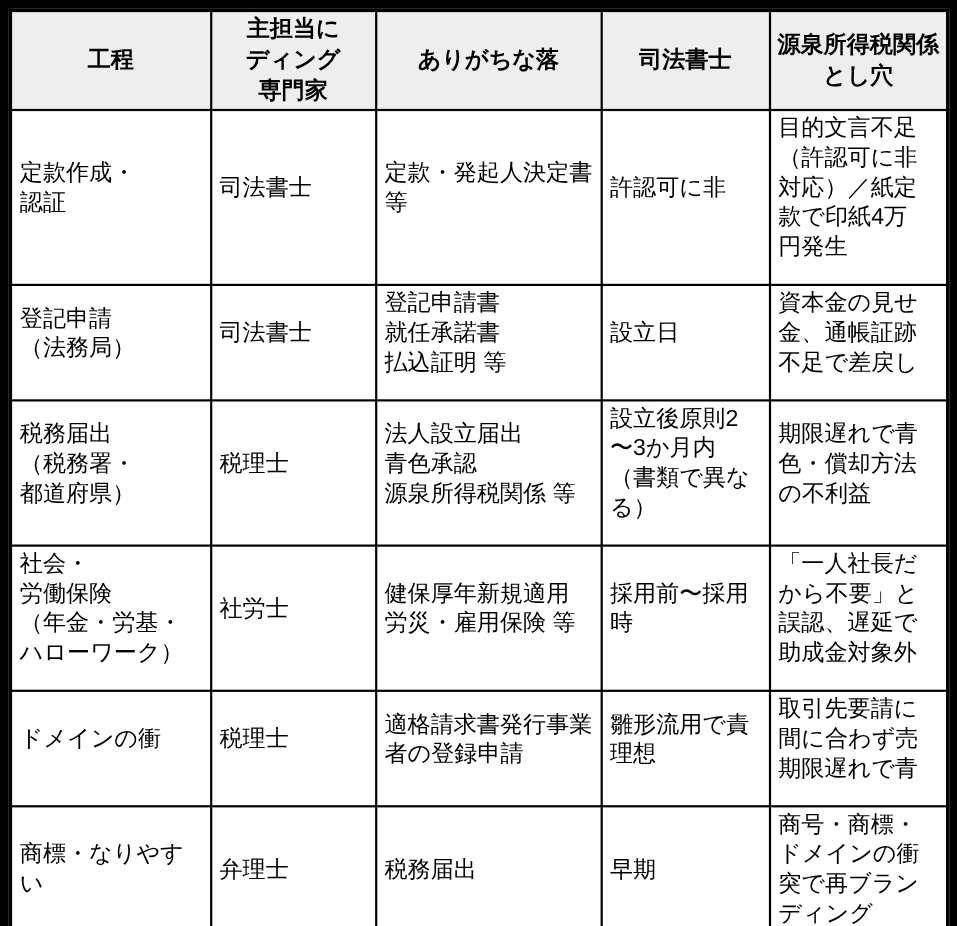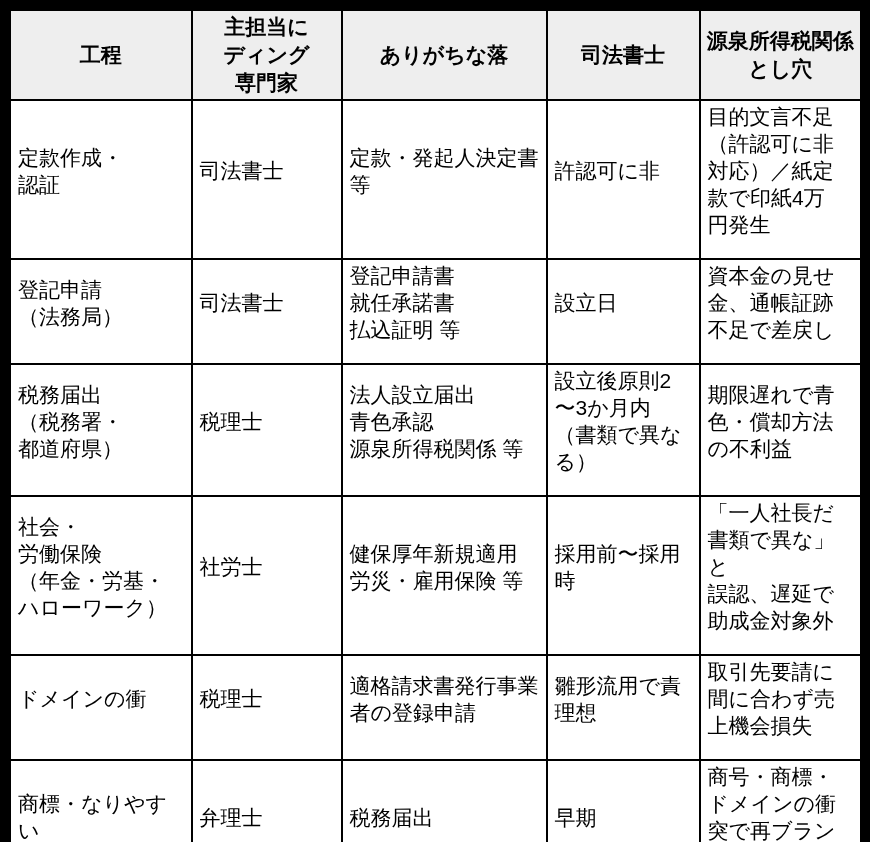--- a/index.html
+++ b/index.html
@@ -134,34 +134,34 @@
         <td class="c-process">社会・
 労働保険
 （年金・労基・
 ハローワーク）</td>
         <td class="c-specialist">社労士</td>
         <td class="c-docs">健保厚年新規適用
 労災・雇用保険 等</td>
         <td class="c-deadline">採用前〜採用
 時</td>
         <td class="c-pitfall">「一人社長だ
-書類で異な」と
+から不要」と
 誤認、遅延で
 助成金対象外</td>
       </tr>
       <tr class="rh4">
         <td class="c-process">ドメインの衝</td>
         <td class="c-specialist">税理士</td>
         <td class="c-docs">適格請求書発行事業
 者の登録申請</td>
         <td class="c-deadline">雛形流用で責
 理想</td>
         <td class="c-pitfall">取引先要請に
 間に合わず売
-上機会損失</td>
+期限遅れで青</td>
       </tr>
       <tr class="rh5">
         <td class="c-process">商標・なりやすい</td>
         <td class="c-specialist">弁理士</td>
         <td class="c-docs">税務届出</td>
         <td class="c-deadline">早期</td>
         <td class="c-pitfall">商号・商標・
 ドメインの衝
 突で再ブラン
 ディング</td>

